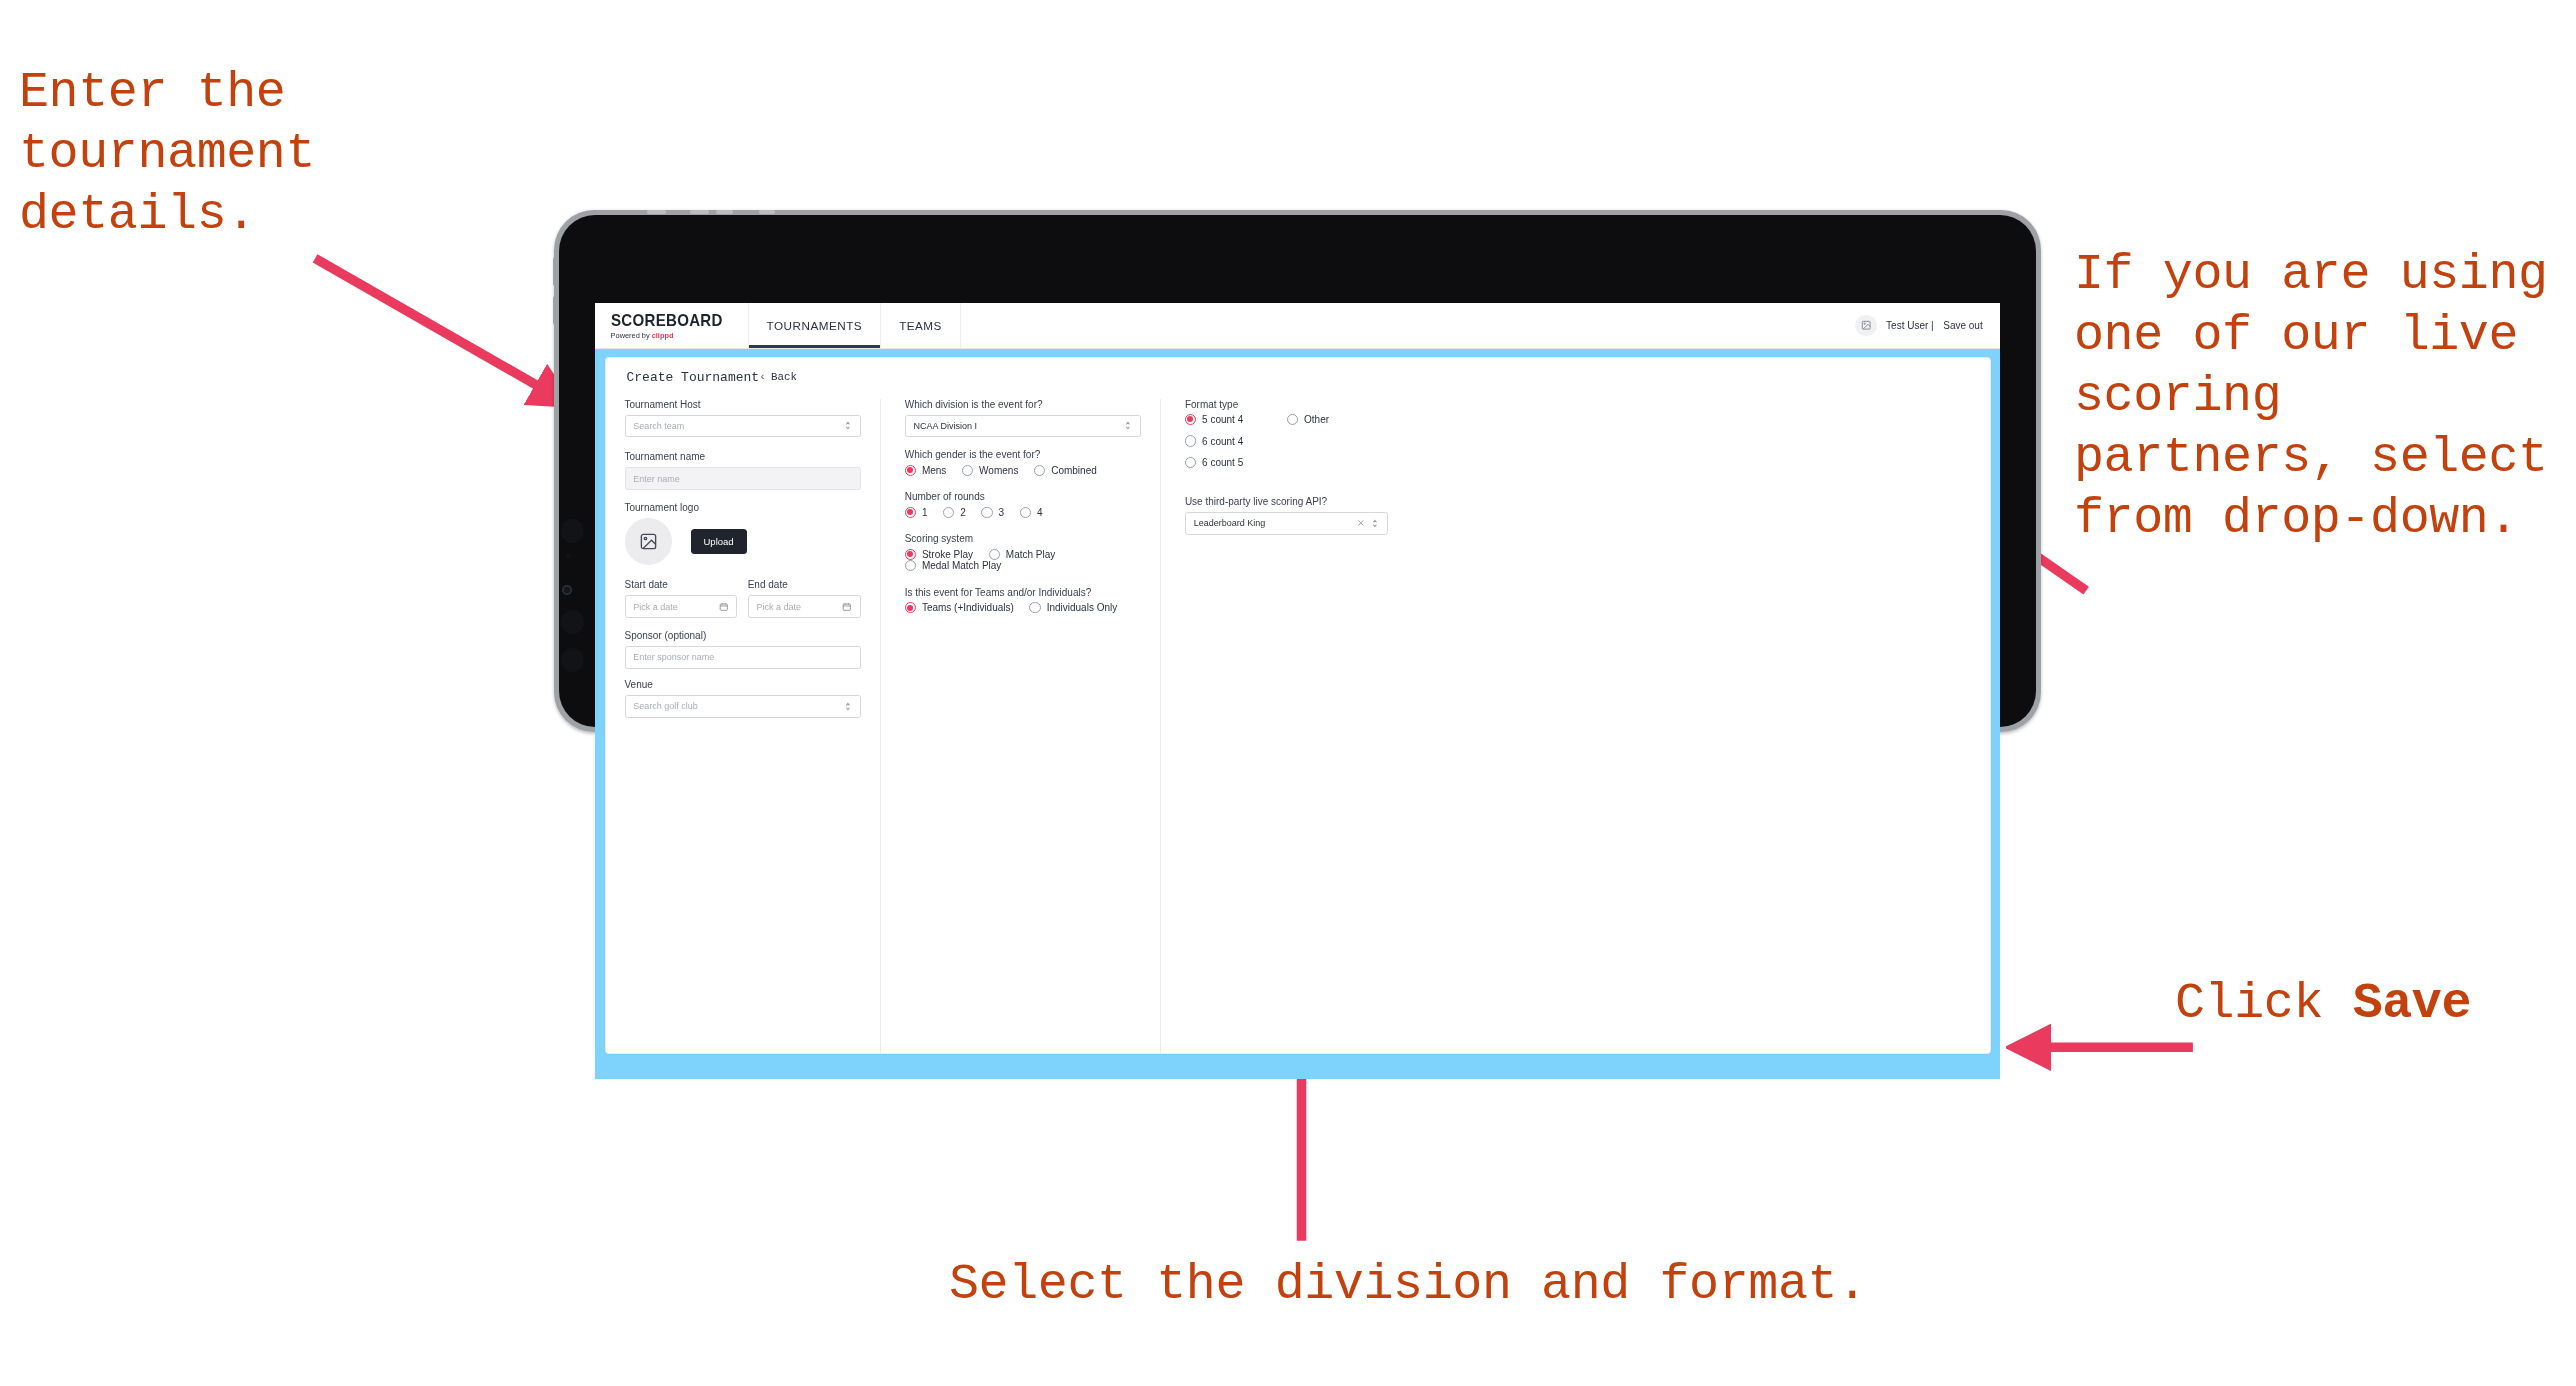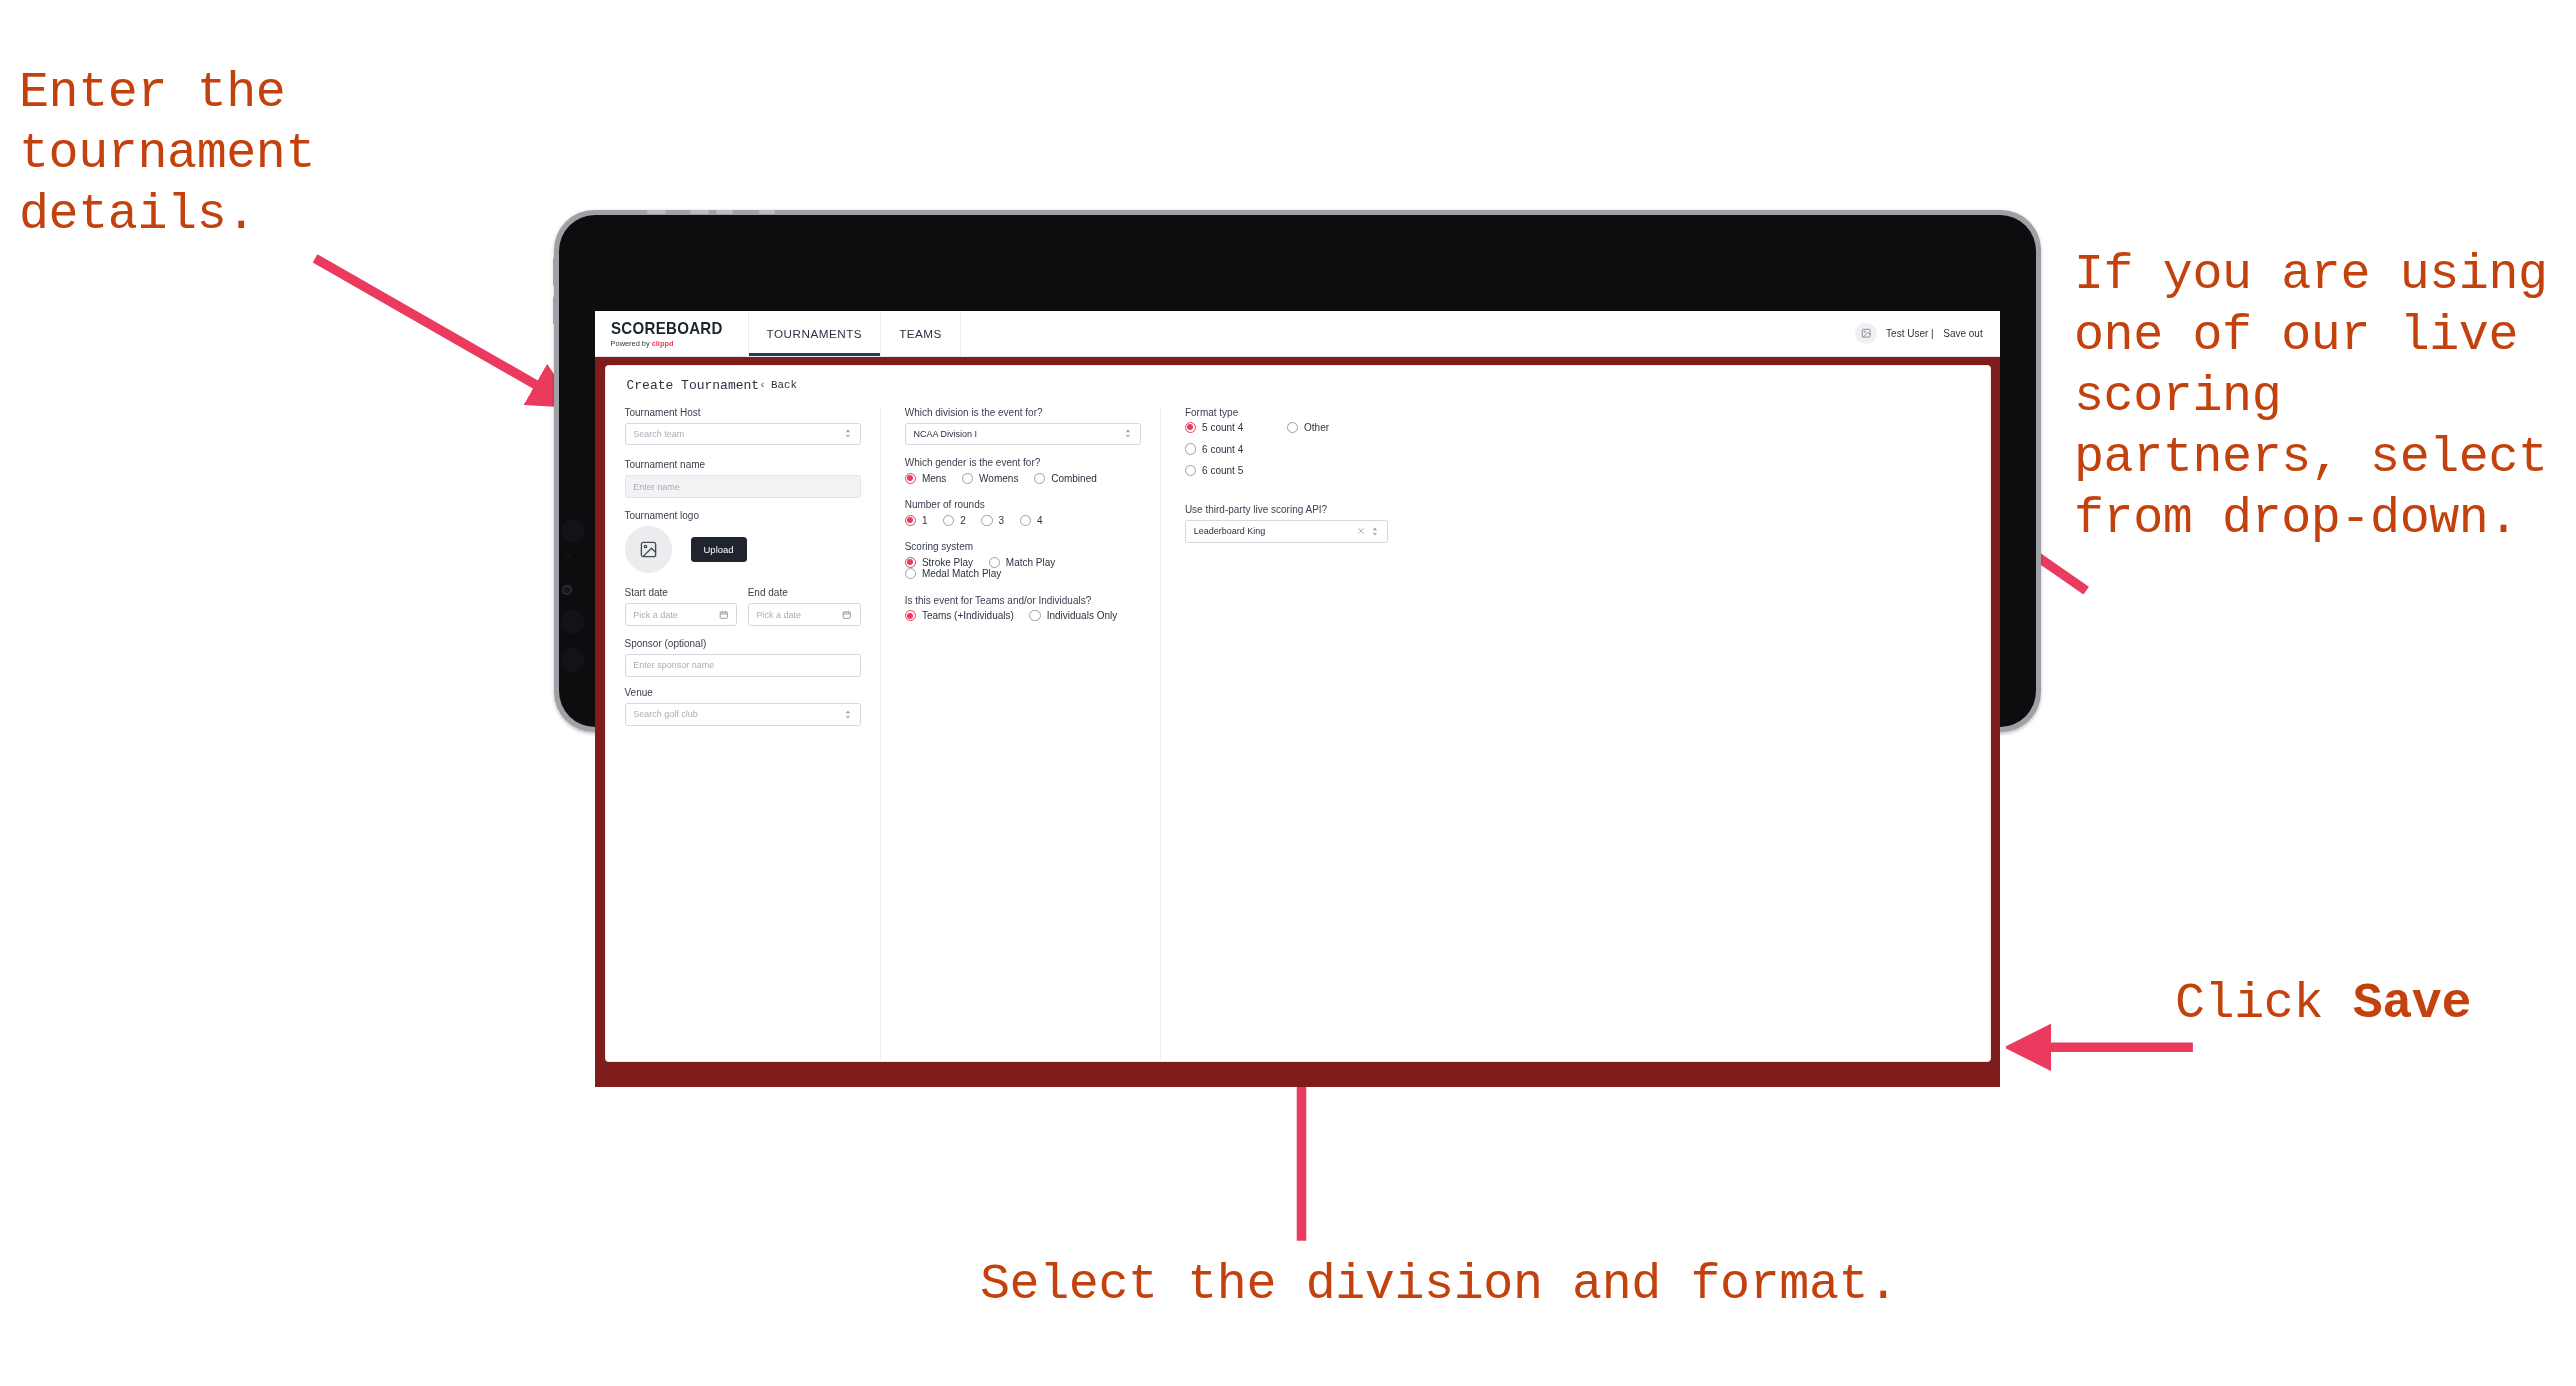--- a/index.html
+++ b/index.html
@@ -16,21 +16,21 @@
     position: absolute;
     color: #c2410c;
     font-family: Liberation Mono, monospace;
     font-weight: 400;
     letter-spacing: -0.4px;
   }
   #anno-left   { left: 19px;  top: 62px;  width: 363px; font-size: 50px; line-height: 1.22; }
   #anno-right  { left: 2074px; top: 244px; width: 484px; font-size: 50px; line-height: 1.22; }
   #anno-save   { left: 2175px; top: 975px; font-size: 50px; white-space: nowrap; }
   #anno-save b { font-weight: 700; }
-  #anno-bottom { left: 980px; top: 1256px; font-size: 50px; white-space: nowrap; }
+  #anno-bottom { left: 949px; top: 1256px; font-size: 50px; white-space: nowrap; }
 
   
   .arrow { position: absolute; }
   
   .frame {
     position: absolute;
     left: 554px; top: 210px;
     width: 1487px; height: 522px;
     background: #9ea2a6;
     border-radius: 40px;
@@ -40,23 +40,22 @@
     position: absolute;
     left: 559px; top: 215px;
     width: 1477px; height: 512px;
     background: #0d0d0f;
     border-radius: 36px;
   }
   .screen {
     position: absolute;
     left: 595px; top: 303px;
     width: 1405px; height: 776px;
-    background: #7f1d1d;
+    background: #7dd3fc;
     overflow: hidden;
-    margin-top: 8px;
   }
   
   .antenna { position:absolute; background:#b9bdc1; height:4.3px; border-radius:1.7px; top:210px; }
   
   .sidebtn { position:absolute; background:#9ea2a6; border-radius:2.6px; left:553px; width:4.3px; }
   .camera {
     position:absolute; width:9.5px; height:9.5px; border-radius:50%;
     background:#15171c; box-shadow: inset 0 0 0 1.7px #2a2f3a;
   }
   .speaker-dot {

